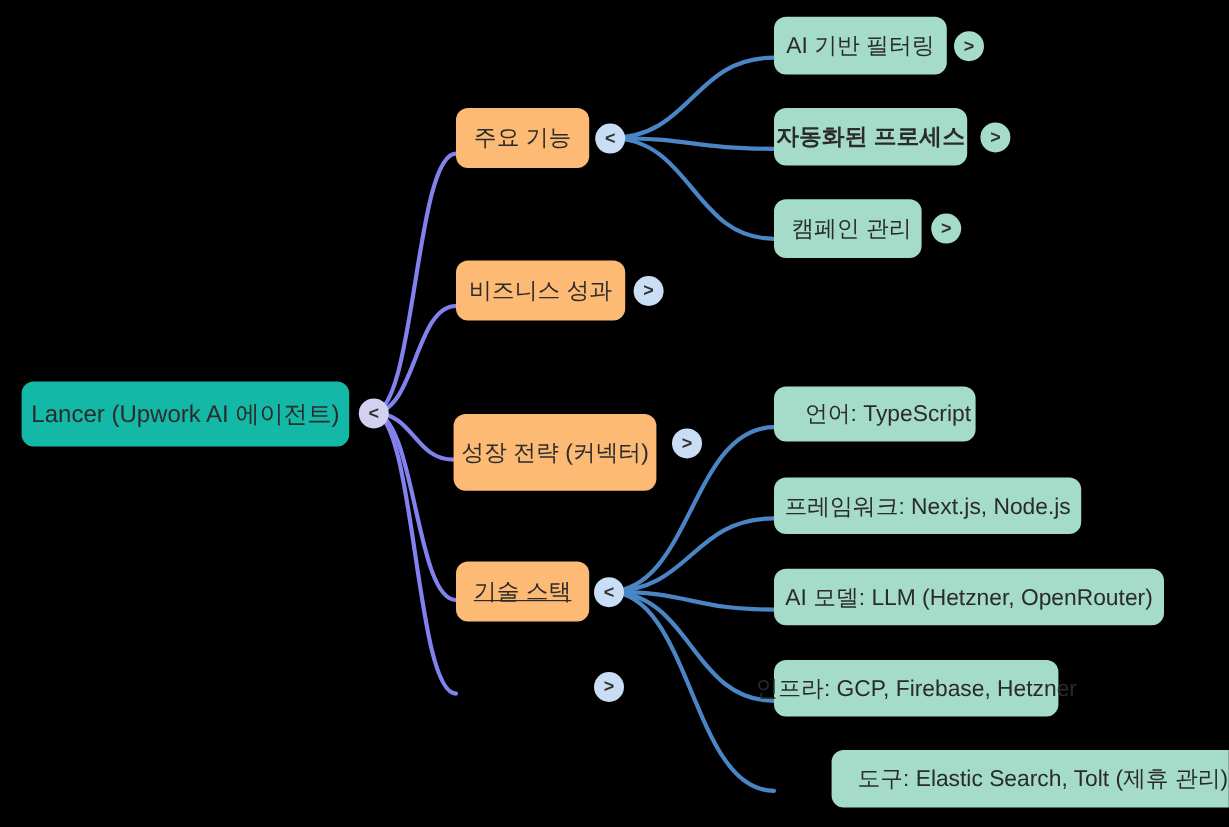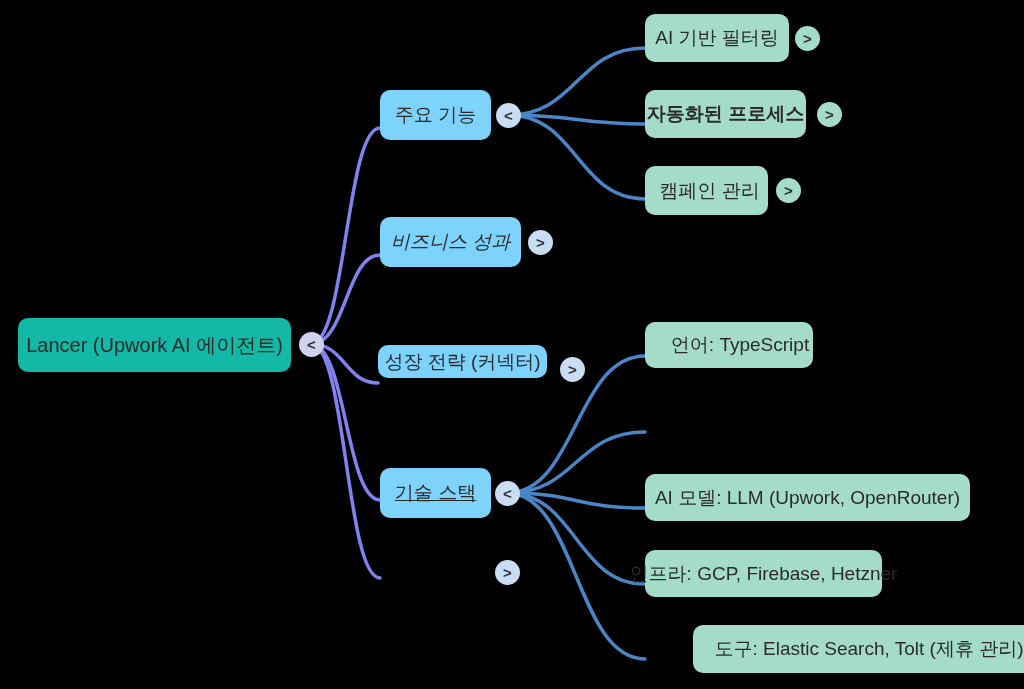--- a/index.html
+++ b/index.html
@@ -12,40 +12,40 @@
   svg.links{position:absolute;left:0;top:0;z-index:1;}
   .link{fill:none;stroke-width:3.5;stroke-linecap:round;}
   .link.purple{stroke:#8282ee;}
   .link.blue{stroke:#4a86c6;}
   .node{
     position:absolute;z-index:2;display:flex;align-items:center;justify-content:center;
     border-radius:10px;color:#2b2b2b;font-size:19px;white-space:nowrap;
     box-sizing:border-box;padding:0 14px;cursor:pointer;text-align:center;
   }
   .node.root{background:#14b8a6;font-size:20px;}
-  .node.lvl2{background:#7dd3fc;}
+  .node.lvl2{background:#fdba74;}
   .node.leaf{background:#a5dcc9;}
   .toggle{
     position:absolute;z-index:3;width:25px;height:25px;border-radius:50%;
     display:flex;align-items:center;justify-content:center;
     color:#2f2f2f;font-size:15px;font-weight:bold;cursor:pointer;line-height:1;
   }
   .toggle.root-t{background:#d2d2f0;}
   .toggle.blue-t{background:#c9def4;}
   .toggle.green-t{background:#a5dcc9;}
 
   
   #n-root{left:18px;top:318px;width:273px;height:54px;}
   #t-root{left:299px;top:332px;}
 
   #n-features{left:380px;top:90px;width:111px;height:50px;}
   #t-features{left:496px;top:103px;}
-  #n-business{left:380px;top:217px;width:141px;height:50px;font-style:italic;}
+  #n-business{left:380px;top:217px;width:141px;height:50px;}
   #t-business{left:528px;top:230px;}
-  #n-growth{left:378px;top:345px;width:169px;height:33px;}
+  #n-growth{left:378px;top:345px;width:169px;height:64px;}
   #t-growth{left:560px;top:357px;}
   #n-tech{left:380px;top:468px;width:111px;height:50px;text-decoration:underline;}
   #t-tech{left:495px;top:481px;}
   #n-price{left:380px;top:547px;width:106px;height:50px;}
   #t-price{left:495px;top:560px;}
 
   #n-f1{left:645px;top:14px;width:144px;height:48px;}
   #t-f1{left:795px;top:26px;}
   #n-f2{left:645px;top:90px;width:161px;height:48px;font-weight:bold;}
   #t-f2{left:817px;top:102px;}
@@ -102,17 +102,18 @@
   <div class="node leaf" id="n-f1">AI 기반 필터링</div>
   <div class="toggle green-t" id="t-f1">&gt;</div>
 
   <div class="node leaf" id="n-f2">자동화된 프로세스</div>
   <div class="toggle green-t" id="t-f2">&gt;</div>
 
   <div class="node leaf" id="n-f3">캠페인 관리</div>
   <div class="toggle green-t" id="t-f3">&gt;</div>
 
   <div class="node leaf" id="n-t1">언어: TypeScript</div>
-  <div class="node leaf" id="n-t3">AI 모델: LLM (Upwork, OpenRouter)</div>
+  <div class="node leaf" id="n-t2">프레임워크: Next.js, Node.js</div>
+  <div class="node leaf" id="n-t3">AI 모델: LLM (Hetzner, OpenRouter)</div>
   <div class="node leaf" id="n-t4">인프라: GCP, Firebase, Hetzner</div>
   <div class="node leaf" id="n-t5">도구: Elastic Search, Tolt (제휴 관리)</div>
 
 </div>
 
 </body></html>

